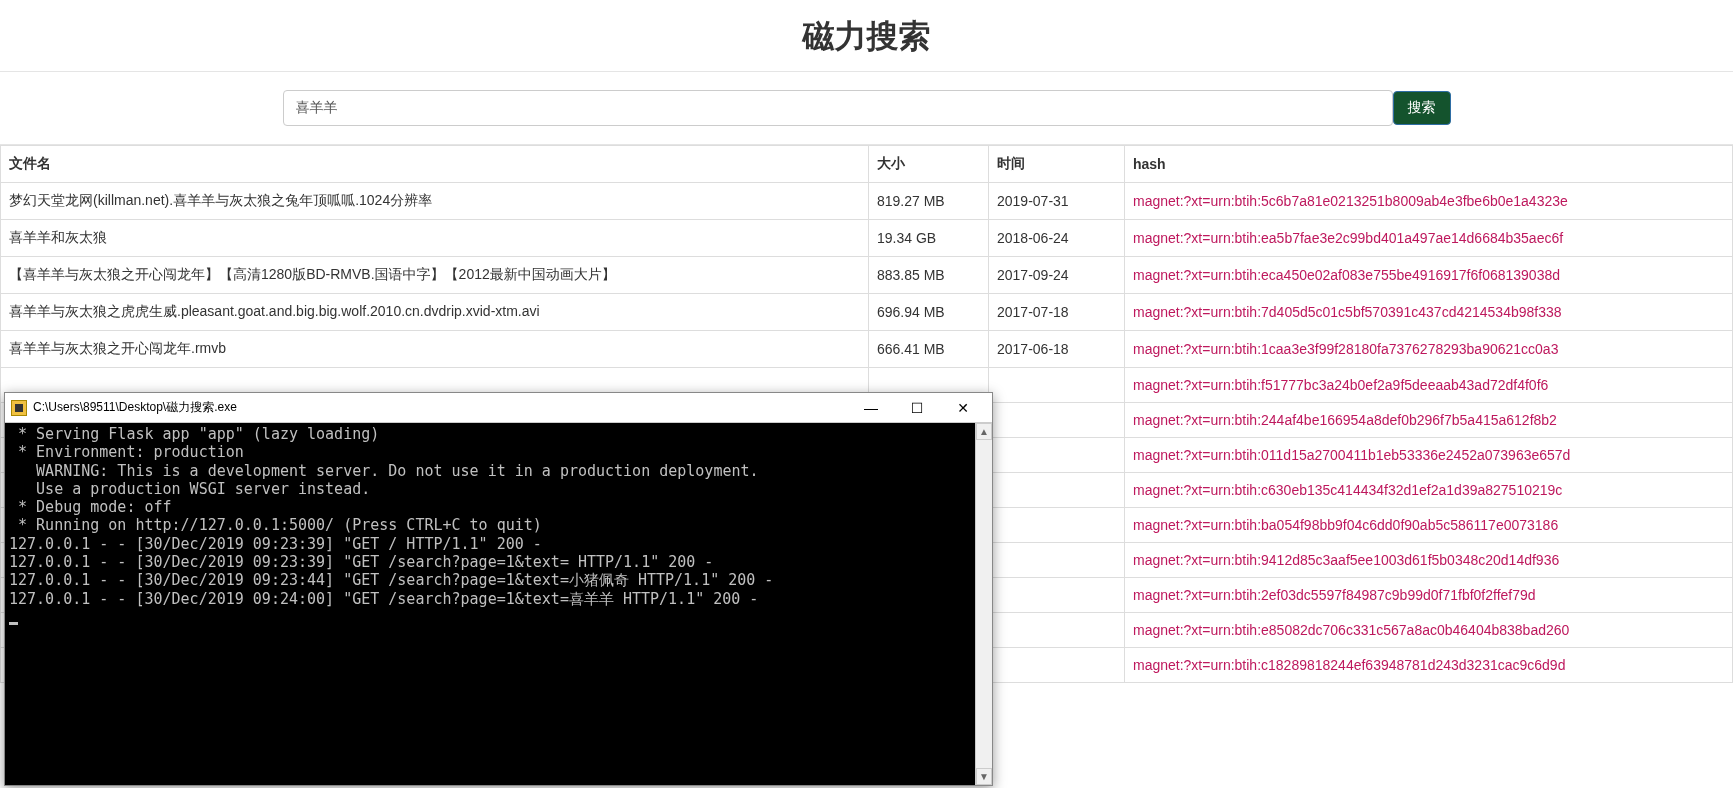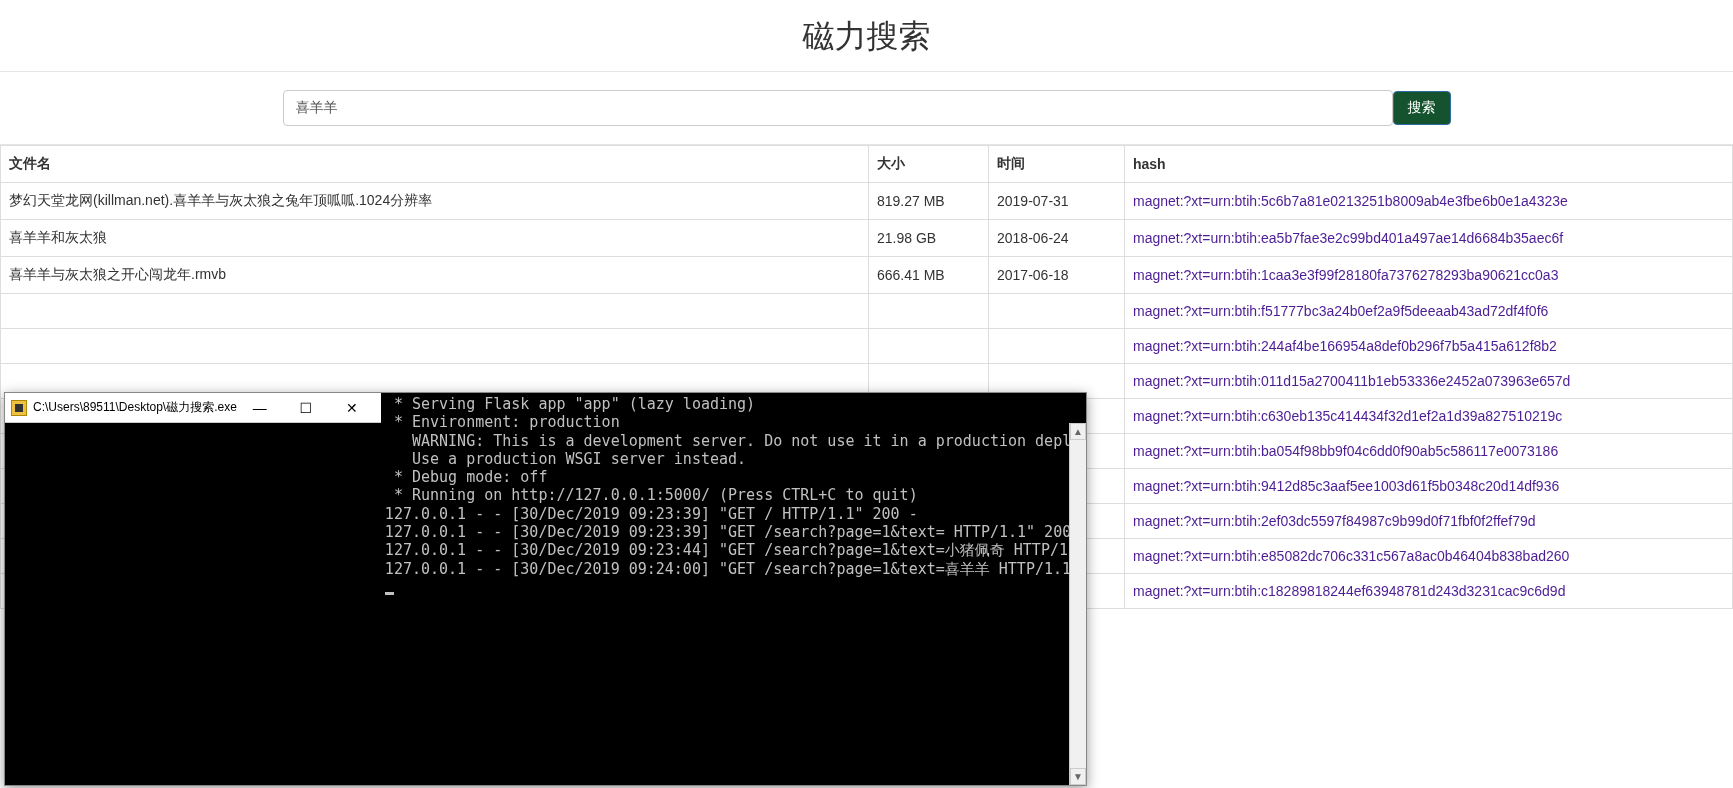--- a/index.html
+++ b/index.html
@@ -13,21 +13,21 @@
       overflow: hidden;
       position: relative;
     }
     .header {
       text-align: center;
       padding: 15px 0 12px 0;
       border-bottom: 1px solid #e5e5e5;
     }
     .header h1 {
       font-size: 32px;
-      font-weight: normal;
+      font-weight: bold;
       color: #333;
     }
     .search-bar {
       display: flex;
       justify-content: center;
       align-items: center;
       padding: 18px 0;
       border-bottom: 1px solid #e5e5e5;
     }
     .search-input {
@@ -60,33 +60,34 @@
       border: 1px solid #ddd;
       white-space: nowrap;
       overflow: hidden;
       text-overflow: ellipsis;
     }
     th { font-weight: bold; background: #fff; }
     .col-name { width: 868px; }
     .col-size { width: 120px; }
     .col-time { width: 136px; }
     .col-hash { width: auto; }
-    td.hash-cell { color: #4c1d95; }
+    td.hash-cell { color: #be185d; }
 
     
     .console-window {
       position: absolute;
       left: 4px;
       top: 392px;
-      width: 1083px;
+      width: 989px;
       height: 394px;
       background: #000;
       border: 1px solid #888;
       box-shadow: 0 3px 12px rgba(0,0,0,0.4);
       display: flex;
+      flex-direction: column;
     }
     .console-titlebar {
       height: 30px;
       background: #fff;
       display: flex;
       align-items: center;
       padding: 0 6px;
       border-bottom: 1px solid #ccc;
     }
     .console-icon {
@@ -194,23 +195,35 @@
   </thead>
   <tbody id="table-body">
       <tr>
         <td>梦幻天堂龙网(killman.net).喜羊羊与灰太狼之兔年顶呱呱.1024分辨率</td>
         <td>819.27 MB</td>
         <td>2019-07-31</td>
         <td class="hash-cell">magnet:?xt=urn:btih:5c6b7a81e0213251b8009ab4e3fbe6b0e1a4323e</td>
       </tr>
       <tr>
         <td>喜羊羊和灰太狼</td>
-        <td>21.98 GB</td>
+        <td>19.34 GB</td>
         <td>2018-06-24</td>
         <td class="hash-cell">magnet:?xt=urn:btih:ea5b7fae3e2c99bd401a497ae14d6684b35aec6f</td>
+      </tr>
+      <tr>
+        <td>【喜羊羊与灰太狼之开心闯龙年】【高清1280版BD-RMVB.国语中字】【2012最新中国动画大片】</td>
+        <td>883.85 MB</td>
+        <td>2017-09-24</td>
+        <td class="hash-cell">magnet:?xt=urn:btih:eca450e02af083e755be4916917f6f068139038d</td>
+      </tr>
+      <tr>
+        <td>喜羊羊与灰太狼之虎虎生威.pleasant.goat.and.big.big.wolf.2010.cn.dvdrip.xvid-xtm.avi</td>
+        <td>696.94 MB</td>
+        <td>2017-07-18</td>
+        <td class="hash-cell">magnet:?xt=urn:btih:7d405d5c01c5bf570391c437cd4214534b98f338</td>
       </tr>
       <tr>
         <td>喜羊羊与灰太狼之开心闯龙年.rmvb</td>
         <td>666.41 MB</td>
         <td>2017-06-18</td>
         <td class="hash-cell">magnet:?xt=urn:btih:1caa3e3f99f28180fa7376278293ba90621cc0a3</td>
       </tr>
       <tr>
         <td></td>
         <td></td>

